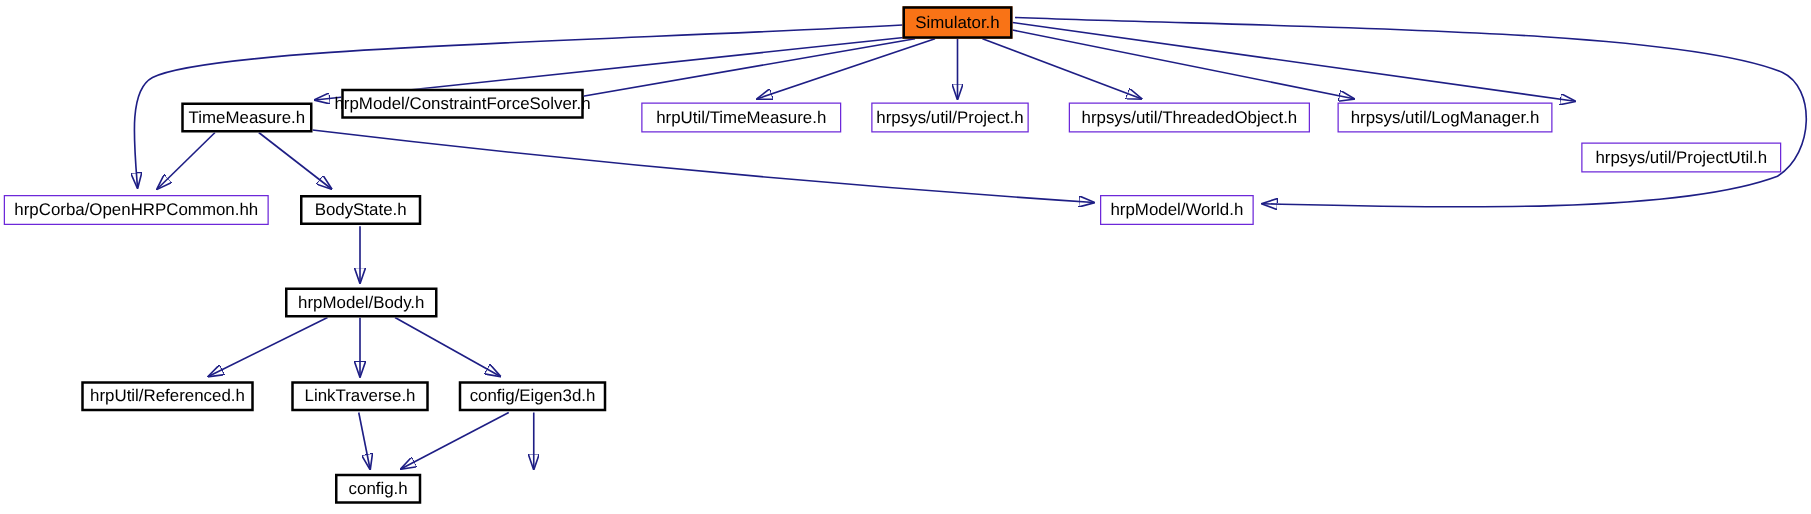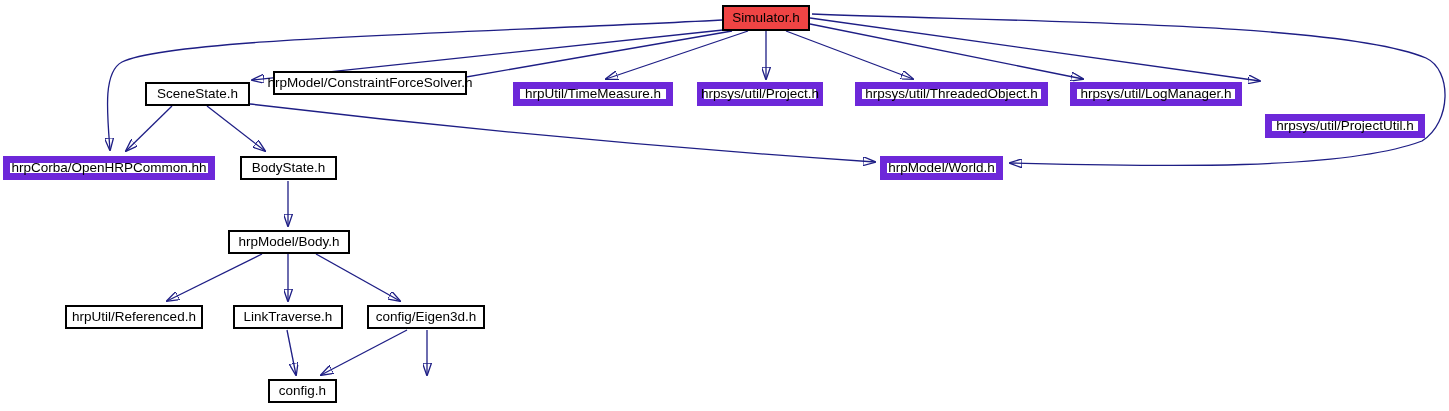--- a/index.html
+++ b/index.html
@@ -21,28 +21,28 @@
     stroke: #1e1e85;
     stroke-width: 1.3px;
   }
   .node {
     position: absolute;
     box-sizing: border-box;
     display: flex;
     align-items: center;
     justify-content: center;
     background: #ffffff;
-    border: 7px solid #6d28d9;
+    border: 1px solid #6d28d9;
     color: #000000;
     font-size: 13.5px;
     white-space: nowrap;
     line-height: 1;
   }
   .node.doc { border: 2px solid #000000; }
-  .node.current { border: 2px solid #000000; background: #ef4444; }
+  .node.current { border: 2px solid #000000; background: #f97316; }
 </style>
 </head>
 <body>
 
 <div class="canvas">
 
   <svg class="edges" viewBox="0 0 1449 411">
     <defs>
       <marker id="arrow" markerUnits="userSpaceOnUse" markerWidth="13" markerHeight="9" refX="12" refY="4.5" orient="auto">
         <path d="M0,0 L13,4.5 L0,9 Z" fill="#1e1e85" stroke="none"></path>
@@ -64,21 +64,21 @@
     <path d="M 262,254 L 167,301" marker-end="url(#arrow)"></path>
     <path d="M 288,254 L 288,301" marker-end="url(#arrow)"></path>
     <path d="M 316,254 L 400,301" marker-end="url(#arrow)"></path>
     <path d="M 287,330 L 296,375" marker-end="url(#arrow)"></path>
     <path d="M 407,330 L 321,375" marker-end="url(#arrow)"></path>
     <path d="M 427,330 L 427,375" marker-end="url(#arrow)"></path>
   </svg>
 
   <div class="node current" style="left:722px; top:5px;  width:88px;  height:26px;">Simulator.h</div>
 
-  <div class="node doc" style="left:145px; top:82px;  width:105px; height:24px;">SceneState.h</div>
+  <div class="node doc" style="left:145px; top:82px;  width:105px; height:24px;">TimeMeasure.h</div>
   <div class="node doc" style="left:273px; top:71px;  width:194px; height:24px;text-align:right;">hrpModel/ConstraintForceSolver.h</div>
   <div class="node" style="left:513px; top:82px;  width:160px; height:24px;">hrpUtil/TimeMeasure.h</div>
   <div class="node" style="left:697px; top:82px;  width:126px; height:24px;">hrpsys/util/Project.h</div>
   <div class="node" style="left:855px; top:82px;  width:193px; height:24px;">hrpsys/util/ThreadedObject.h</div>
   <div class="node" style="left:1070px;top:82px;  width:172px; height:24px;">hrpsys/util/LogManager.h</div>
   <div class="node" style="left:1265px;top:82px;  width:160px; height:24px;margin-top:32px;">hrpsys/util/ProjectUtil.h</div>
 
   <div class="node" style="left:3px;   top:156px; width:212px; height:24px;">hrpCorba/OpenHRPCommon.hh</div>
   <div class="node doc" style="left:240px; top:156px; width:97px;  height:24px;">BodyState.h</div>
   <div class="node" style="left:880px; top:156px; width:123px; height:24px;">hrpModel/World.h</div>

